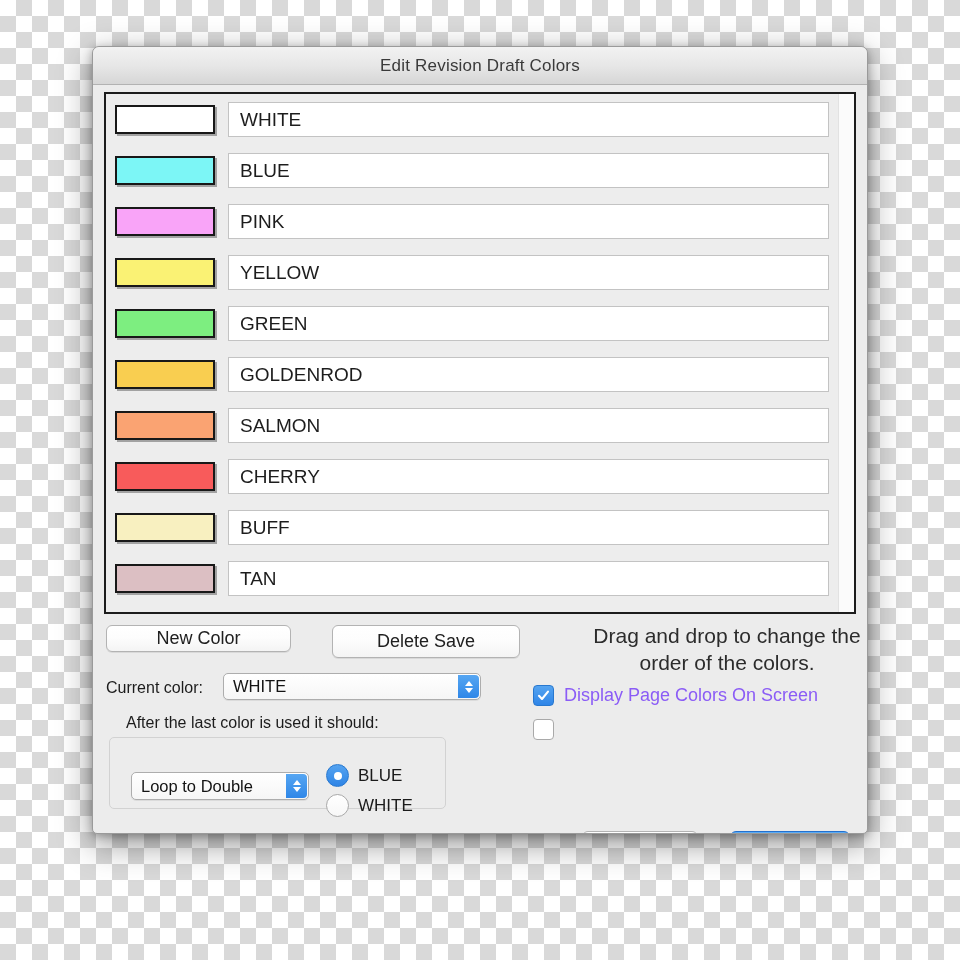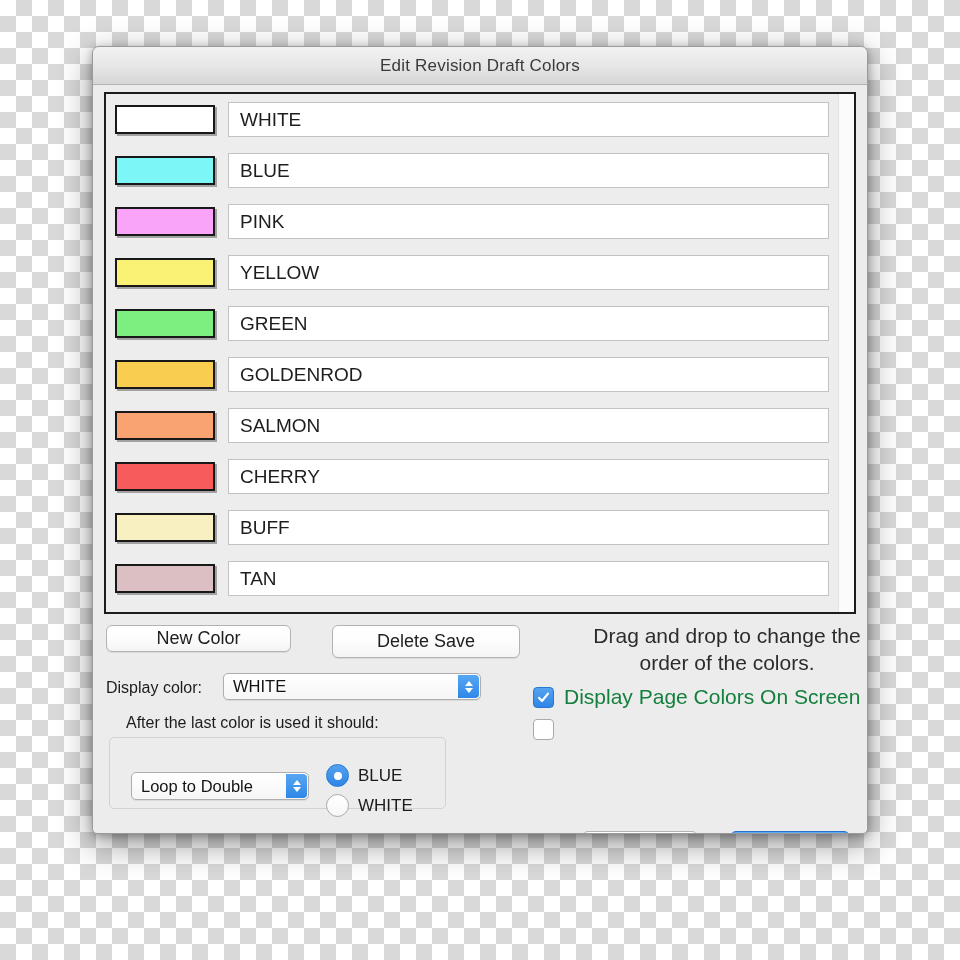--- a/index.html
+++ b/index.html
@@ -247,21 +247,21 @@
   }
   .checkbox.on {
     background: linear-gradient(to bottom, #55a4f1, #2f85e7);
     border: 1px solid #2878cf;
   }
   .checkbox.off {
     background: #ffffff;
     border: 1px solid #a9a9a9;
   }
   .checkmark { display: block; }
-  .check-label { font-size: 21px; color: #15803d; white-space: nowrap; }
+  .check-label { font-size: 18px; color: #8b5cf6; white-space: nowrap; }
 
   .btn-cancel {
     position: absolute;
     left: 489px; top: 214px;
     width: 116px; height: 33px;
   }
   .btn-ok {
     position: absolute;
     left: 637px; top: 214px;
     width: 120px; height: 33px;
@@ -351,21 +351,21 @@
     <div class="scrolltrack"></div>
   </div>
 
   <div class="lower">
 
     <div class="btn btn-new">New Color</div>
     <div class="btn btn-del">Delete Save</div>
 
     <div class="hint">Drag and drop to change the order of the colors.</div>
 
-    <div class="cur-label">Display color:</div>
+    <div class="cur-label">Current color:</div>
 
     <div class="popup popup-current">
       <span>WHITE</span>
       <span class="stepper">
         <span class="ar up"></span>
           <span class="ar down"></span>
       </span>
     </div>
 
     <div class="after-label">After the last color is used it should:</div>

